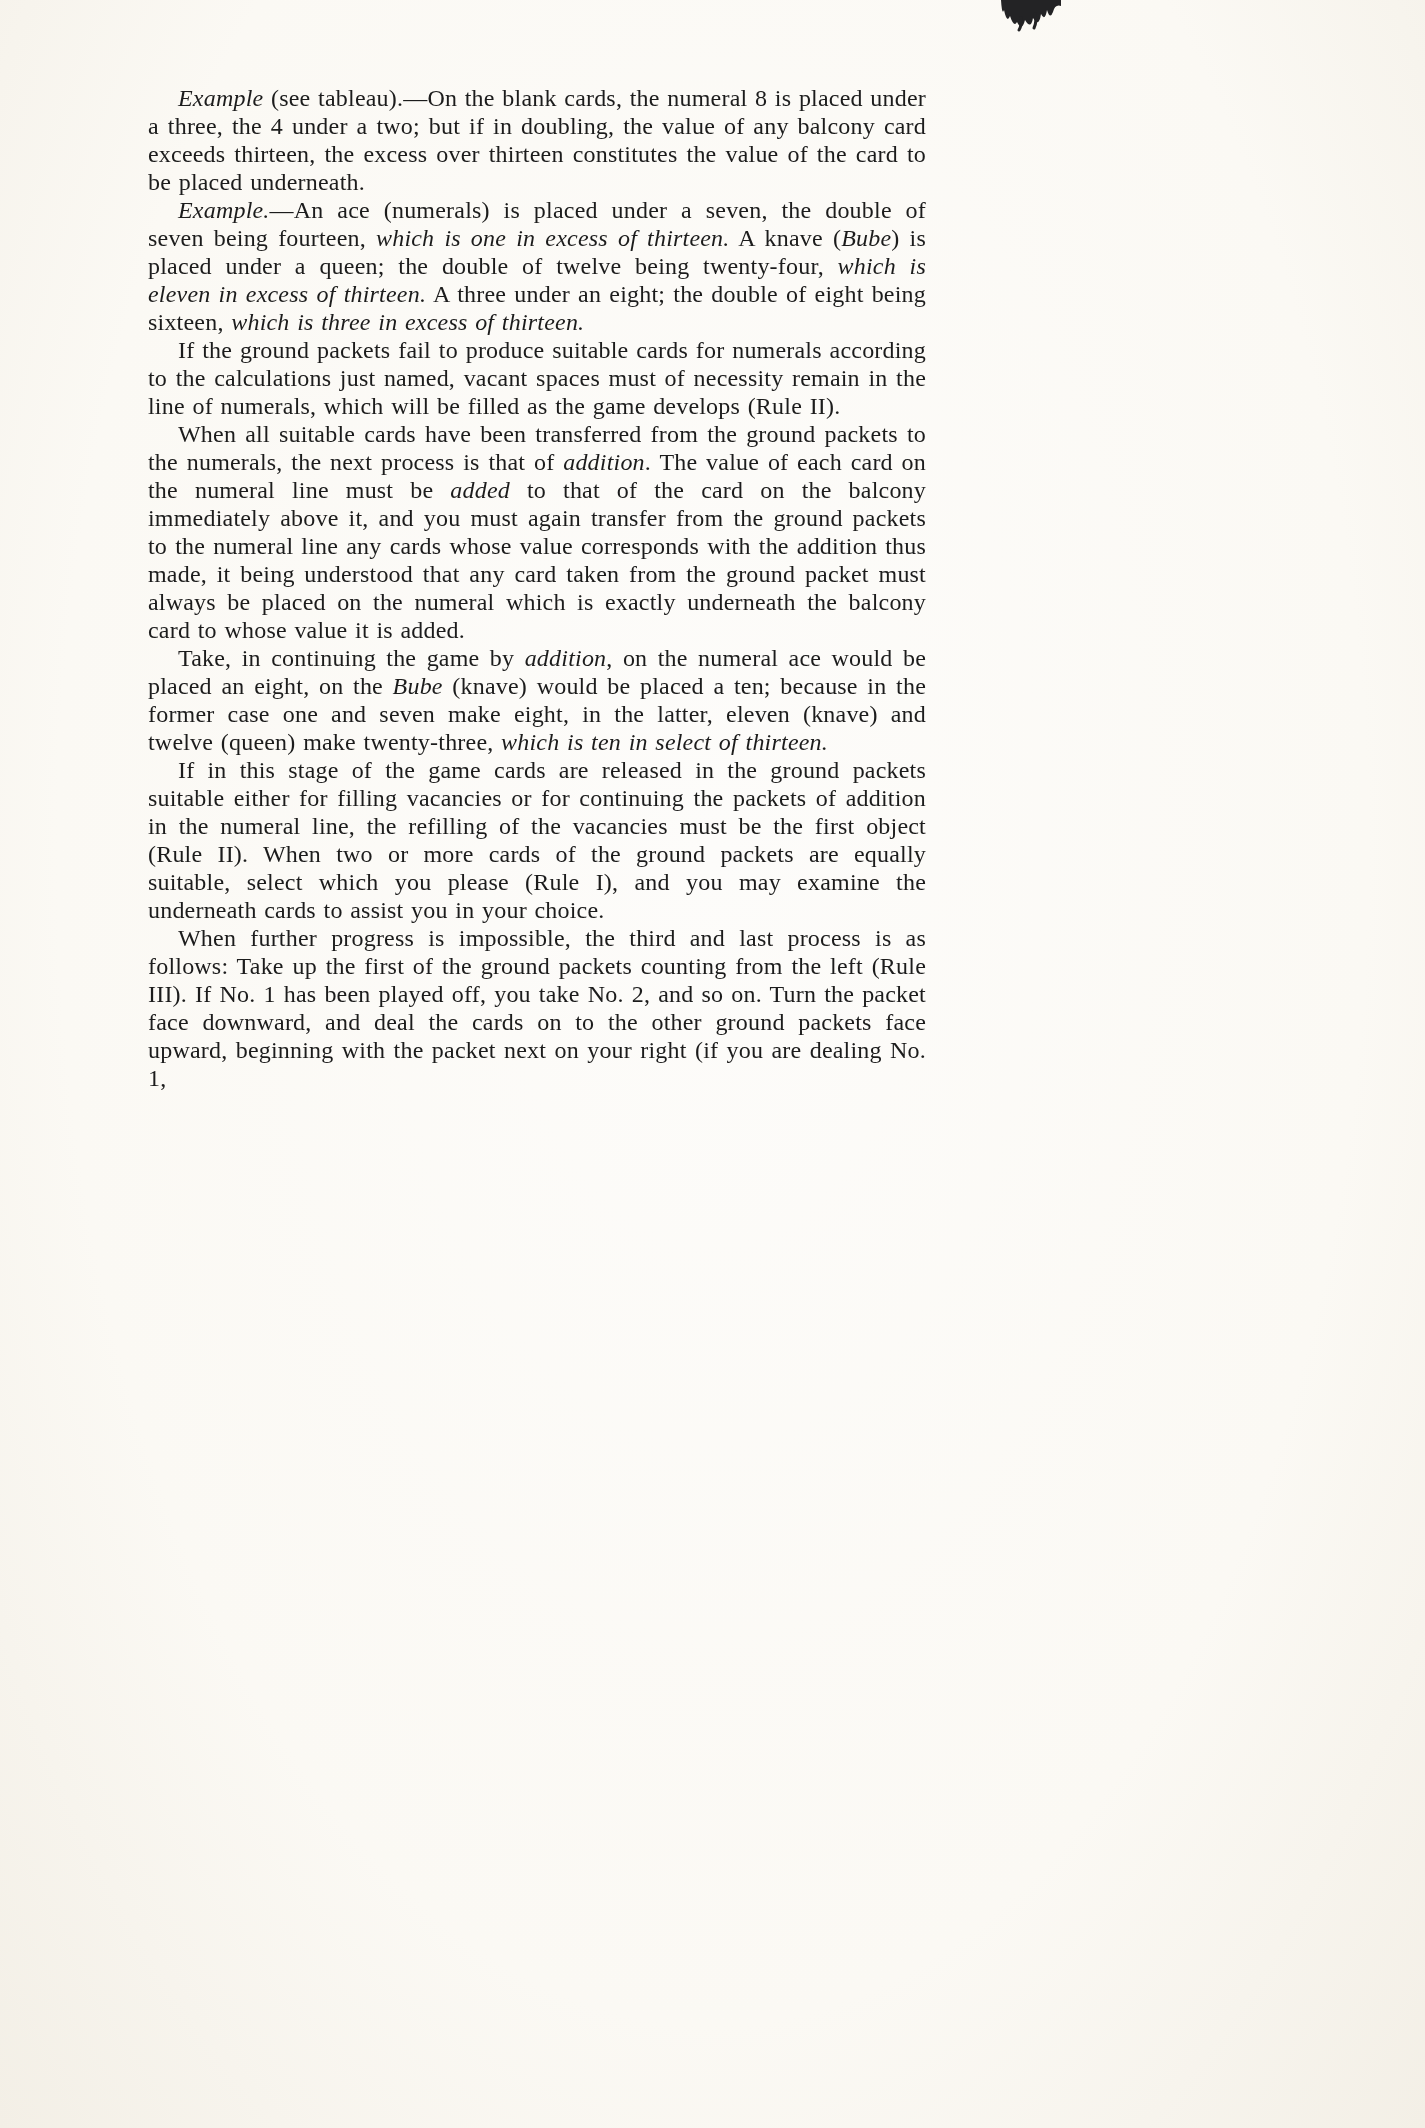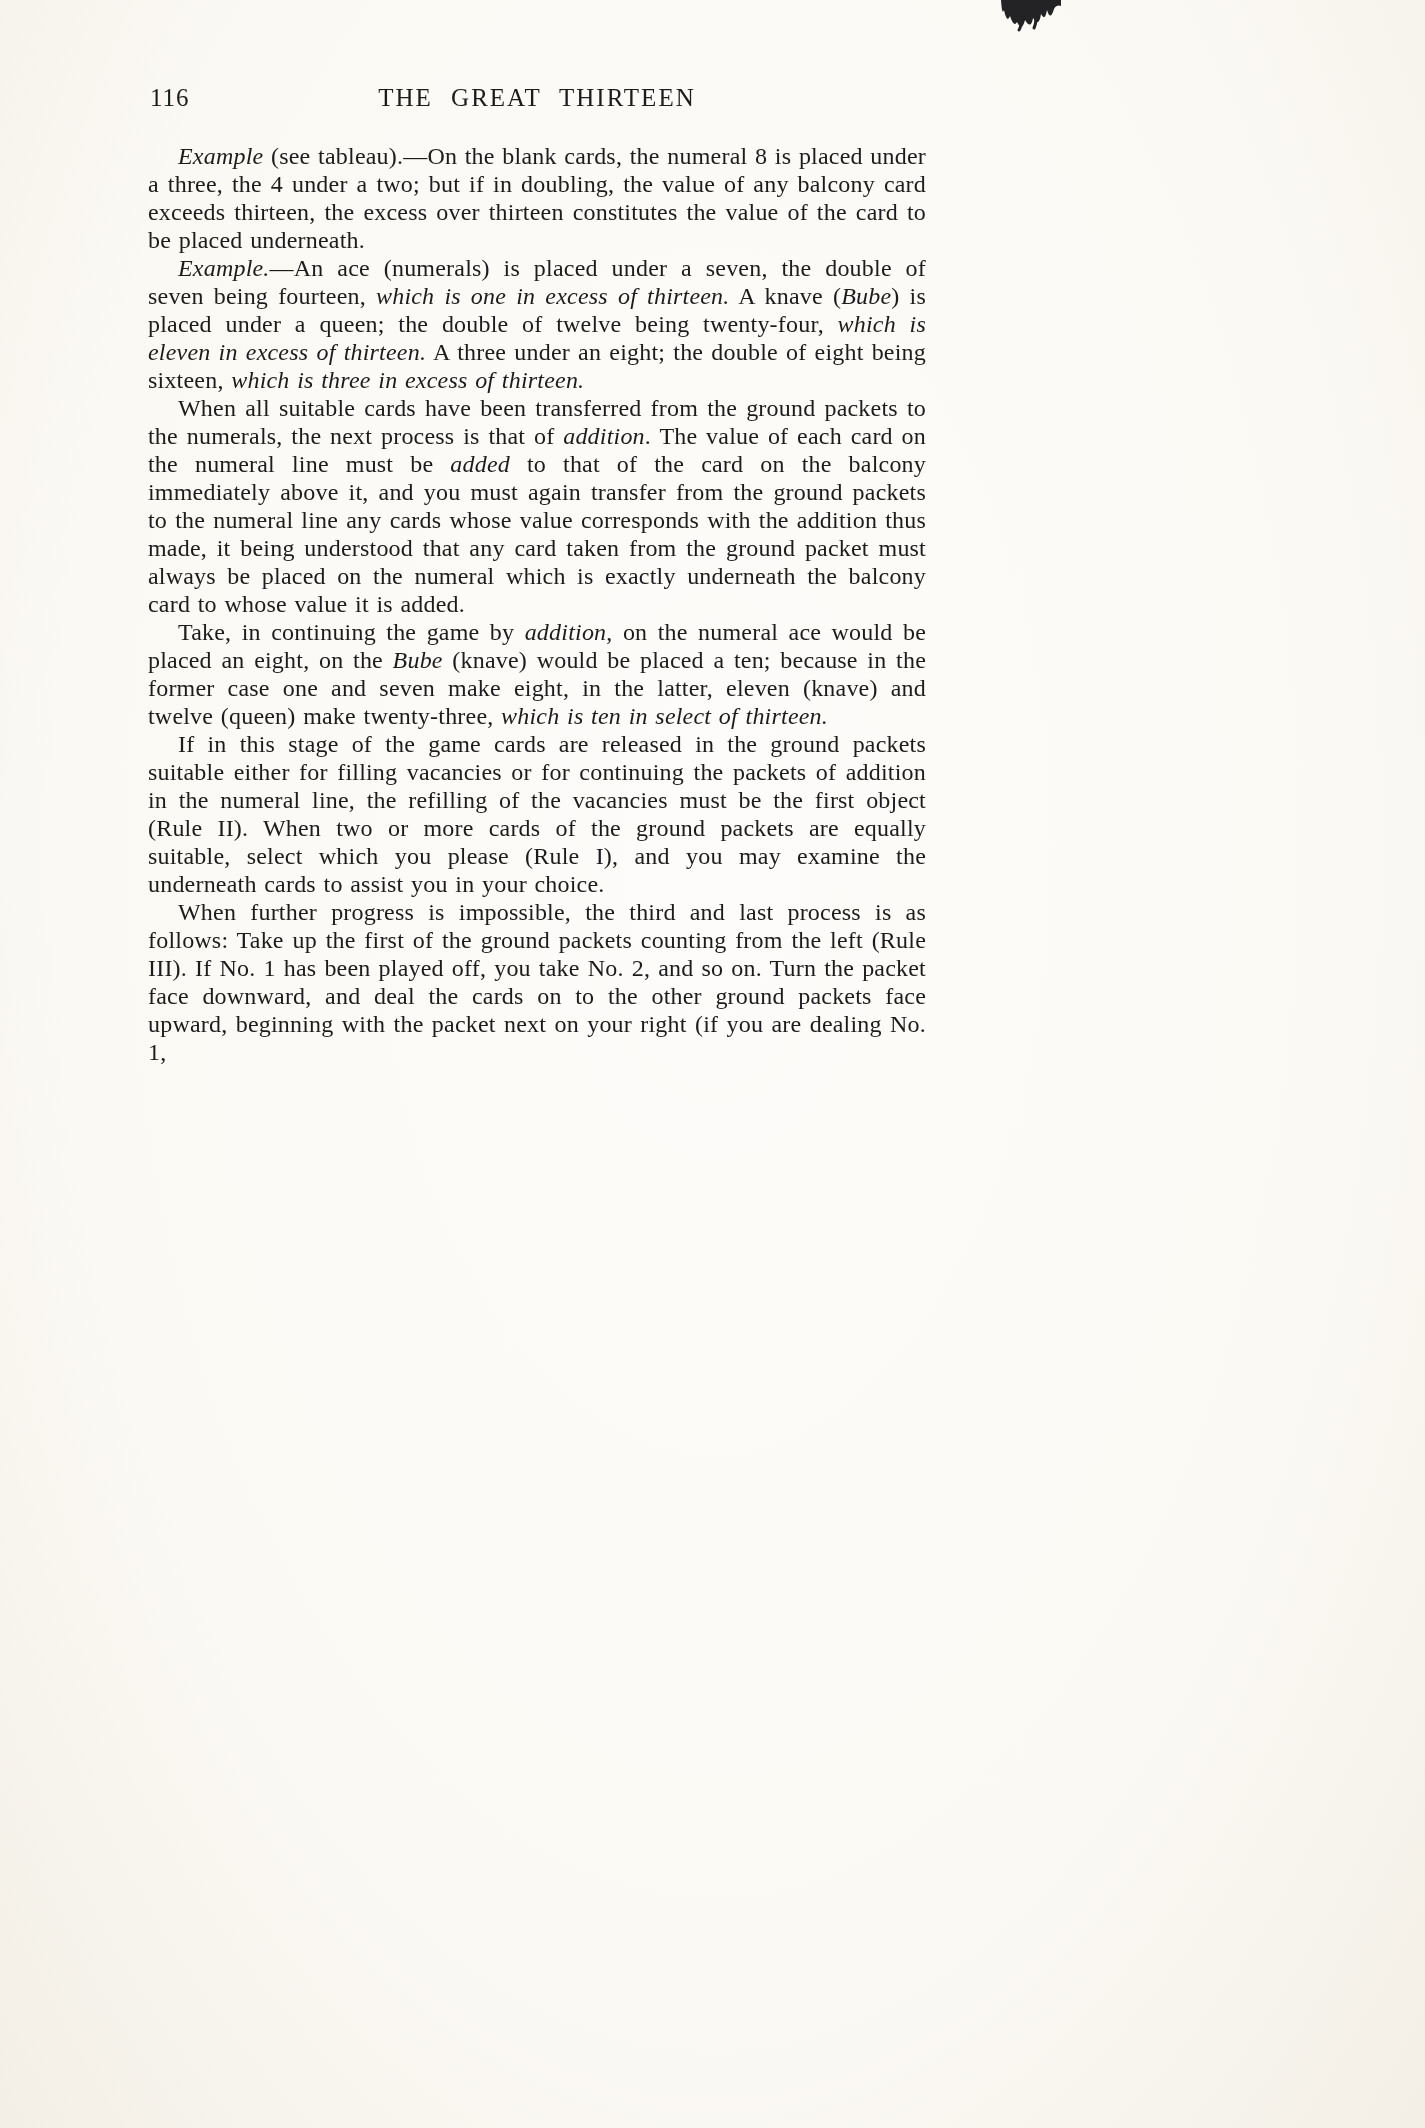--- a/index.html
+++ b/index.html
@@ -76,28 +76,25 @@
 
 <div class="page">
 
   <svg class="smudge" width="66" height="38" viewBox="0 0 66 38" aria-hidden="true">
     <path d="M6,0 L66,0 L66,6 Q60,4 58,12 Q55,20 52,10 Q50,22 46,14 Q44,28 38,18 Q36,30 30,20 Q27,32 22,22 Q19,28 15,16 Q12,24 9,10 Q7,16 6,0 Z" fill="#232325"></path>
     <path d="M40,14 q2,8 -1,14 M26,18 q1,7 -2,12" stroke="#232325" stroke-width="3" fill="none" stroke-linecap="round"></path>
   </svg>
 
   <div class="text-block">
 
-    <div class="page-header">
-      <span class="page-num">116</span>
-      <span class="running-title">THE GREAT THIRTEEN</span>
-    </div>
 
     <div class="body-text">
         <p class="para indent"><i>Example</i><span> (see tableau).—On the blank cards, the numeral 8 is placed under a three, the 4 under a two; but if in doubling, the value of any balcony card exceeds thirteen, the excess over thirteen constitutes the value of the card to be placed underneath.</span></p>
         <p class="para indent"><i>Example.</i><span>—An ace (numerals) is placed under a seven, the double of seven being fourteen, </span><i>which is one in excess of thirteen.</i><span> A knave (</span><i>Bube</i><span>) is placed under a queen; the double of twelve being twenty-four, </span><i>which is eleven in excess of thirteen.</i><span> A three under an eight; the double of eight being sixteen, </span><i>which is three in excess of thirteen.</i></p>
+        <p class="para indent"><span>If the ground packets fail to produce suitable cards for numerals according to the calculations just named, vacant spaces must of necessity remain in the line of numerals, which will be filled as the game develops (Rule II).</span></p>
         <p class="para indent"><span>When all suitable cards have been transferred from the ground packets to the numerals, the next process is that of </span><i>addition</i><span>. The value of each card on the numeral line must be </span><i>added</i><span> to that of the card on the balcony immediately above it, and you must again transfer from the ground packets to the numeral line any cards whose value corresponds with the addition thus made, it being understood that any card taken from the ground packet must always be placed on the numeral which is exactly underneath the balcony card to whose value it is added.</span></p>
         <p class="para indent"><span>Take, in continuing the game by </span><i>addition</i><span>, on the numeral ace would be placed an eight, on the </span><i>Bube</i><span> (knave) would be placed a ten; because in the former case one and seven make eight, in the latter, eleven (knave) and twelve (queen) make twenty-three, </span><i>which is ten in select of thirteen.</i></p>
         <p class="para indent"><span>If in this stage of the game cards are released in the ground packets suitable either for filling vacancies or for continuing the packets of addition in the numeral line, the refilling of the vacancies must be the first object (Rule II).  When two or more cards of the ground packets are equally suitable, select which you please (Rule I), and you may examine the underneath cards to assist you in your choice.</span></p>
         <p class="para indent"><span>When further progress is impossible, the third and last process is as follows: Take up the first of the ground packets counting from the left (Rule III).  If No. 1 has been played off, you take No. 2, and so on.  Turn the packet face downward, and deal the cards on to the other ground packets face upward, beginning with the packet next on your right (if you are dealing No. 1,</span></p>
       </div>
 
   </div>
 
 </div>
 

